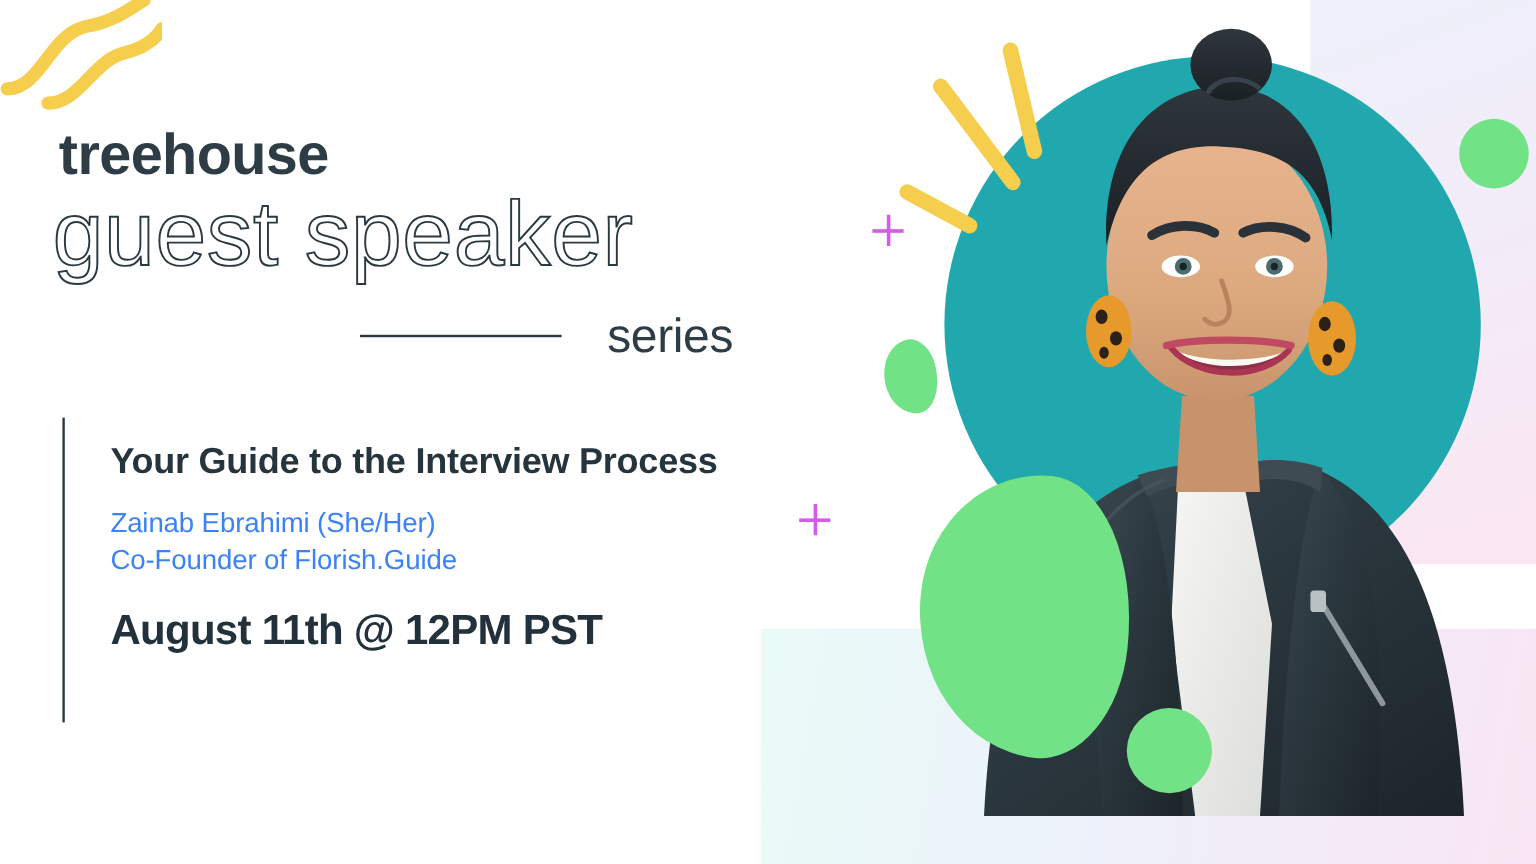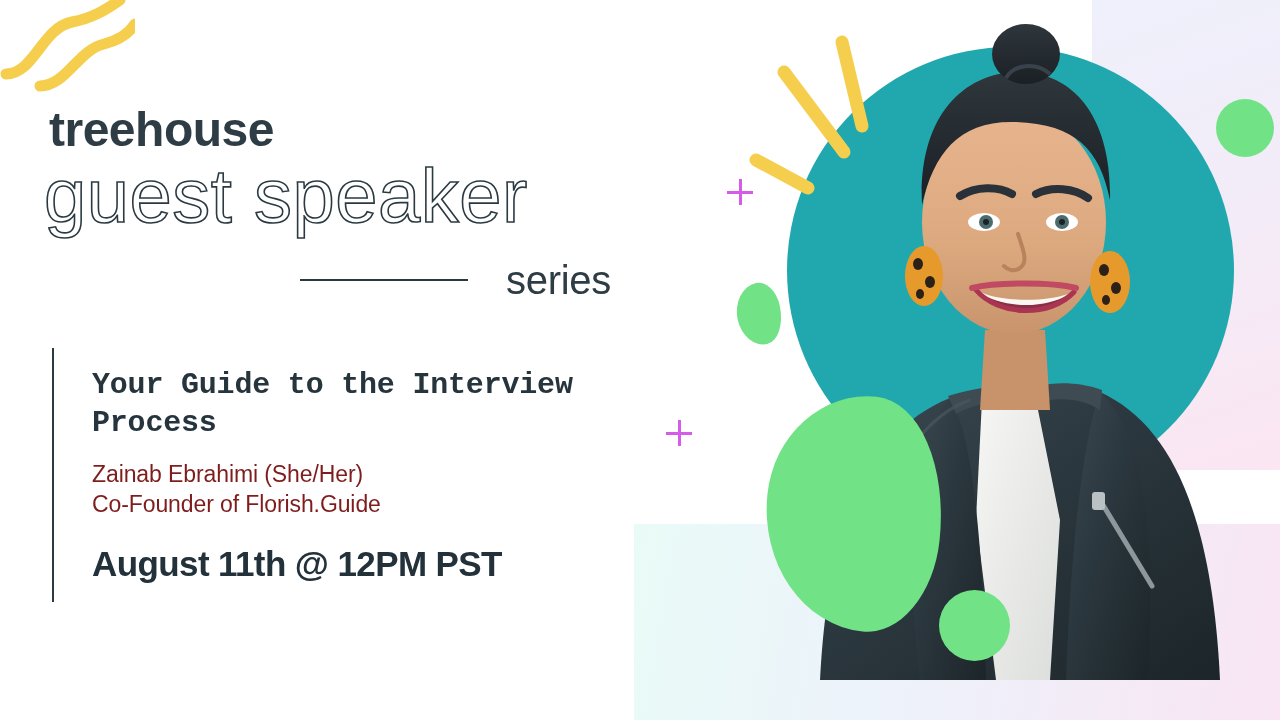--- a/index.html
+++ b/index.html
@@ -150,26 +150,25 @@
     left: 92px; top: 366px;
     width: 520px;
   }
   .talk-title {
     font-size: 30px;
     font-weight: 600;
     color: #26353d;
     line-height: 1.28;
     letter-spacing: -0.2px;
     margin: 0 0 16px 0;
-    font-family: Liberation Mono, monospace;
   }
   .speaker-name, .speaker-role {
     font-size: 23px;
     font-weight: 400;
-    color: #7f1d1d;
+    color: #3b82f6;
     line-height: 1.33;
     margin: 0;
     letter-spacing: -0.1px;
   }
   .datetime {
     margin: 26px 0 0 0;
     font-size: 35px;
     font-weight: 700;
     color: #22313a;
     letter-spacing: -0.6px;

